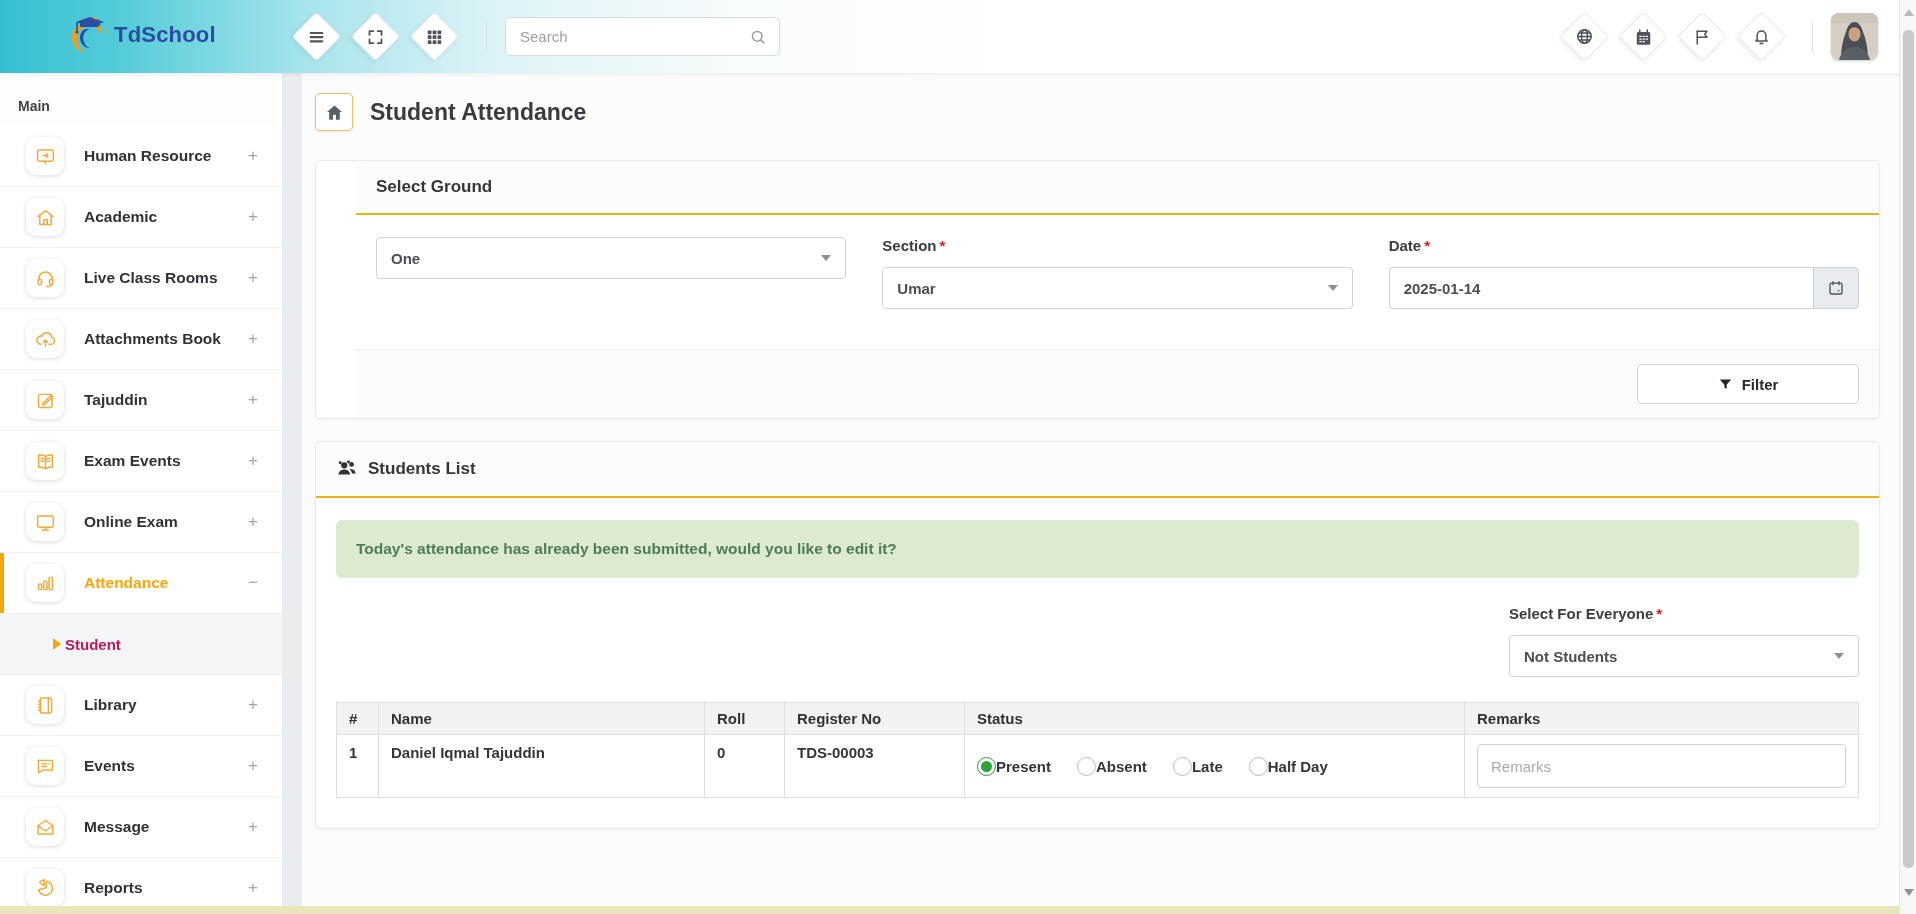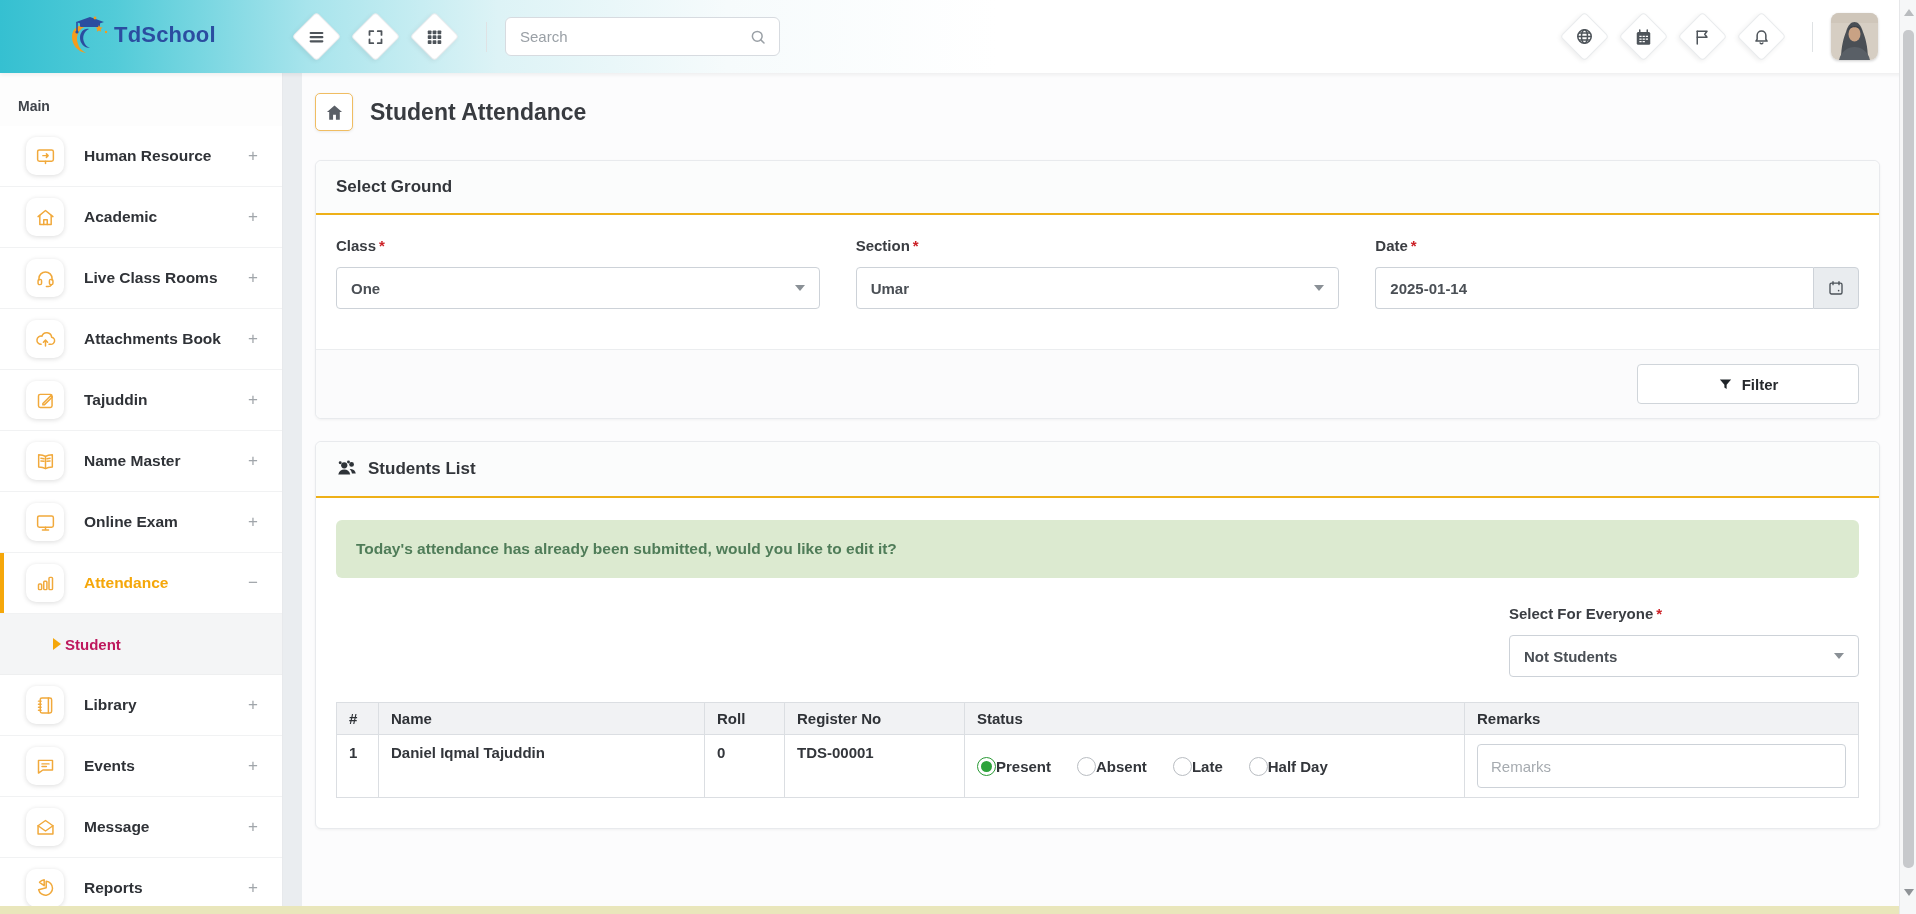--- a/index.html
+++ b/index.html
@@ -280,21 +280,21 @@
   </div>
 
   <div class="sb-item">
     <span class="chip">
       <svg width="21" height="21" viewBox="0 0 24 24" fill="none" stroke="#f1a93b" stroke-width="1.7" stroke-linecap="round" stroke-linejoin="round">
           <path d="M12 6.2C10 4.8 7.2 4.3 4.2 4.3v13.9c3 0 5.8.5 7.8 1.9 2-1.4 4.8-1.9 7.8-1.9V4.3c-3 0-5.8.5-7.8 1.9z"></path>
           <path d="M12 6.2v13.9"></path>
           <path d="M6.8 8.3c1.3 0 2.5.2 3.5.5M6.8 11.3c1.3 0 2.5.2 3.5.5M17.2 8.3c-1.3 0-2.5.2-3.5.5M17.2 11.3c-1.3 0-2.5.2-3.5.5"></path>
         </svg>
     </span>
-    <span class="sb-label">Name Master</span>
+    <span class="sb-label">Exam Events</span>
     <span class="sb-toggle">+</span>
   </div>
 
   <div class="sb-item">
     <span class="chip">
       <svg width="21" height="21" viewBox="0 0 24 24" fill="none" stroke="#f1a93b" stroke-width="1.7" stroke-linecap="round" stroke-linejoin="round">
           <rect x="3" y="4.5" width="18" height="13" rx="2"></rect>
           <path d="M12 17.5V20M8.5 20.5h7"></path>
         </svg>
     </span>
@@ -373,27 +373,26 @@
     <span class="home-btn">
       <span>
         <svg width="19" height="19" viewBox="0 0 24 24" fill="#5a5f66">
             <path d="M12 3l9.5 8.5h-2.8V21h-4.9v-6.2H10.2V21H5.3v-9.5H2.5z"></path>
           </svg>
       </span>
     </span>
     <span class="page-title">Student Attendance</span>
   </div>
 
-  <div class="card" style="margin-top:9px;">
+  <div class="card" style="margin-top:9px;padding-left:40px;">
     <div class="card-header">
       <span>Select Ground</span>
     </div>
     <div class="sg-body">
       <div>
-        <div class="field-label"><span>Class</span><span class="req">*</span></div>
         <div class="select">
           <span>One</span>
           <span class="caret-dn"></span>
         </div>
       </div>
       <div>
         <div class="field-label"><span>Section</span><span class="req">*</span></div>
         <div class="select">
           <span>Umar</span>
           <span class="caret-dn"></span>
@@ -466,21 +465,21 @@
             <th class="col-reg">Register No</th>
             <th class="col-status">Status</th>
             <th>Remarks</th>
           </tr>
         </thead>
         <tbody>
           <tr>
             <td style="vertical-align:top;">1</td>
             <td style="vertical-align:top;">Daniel Iqmal Tajuddin</td>
             <td style="vertical-align:top;">0</td>
-            <td style="vertical-align:top;">TDS-00001</td>
+            <td style="vertical-align:top;">TDS-00003</td>
             <td>
               <div class="radio-group">
                 <span class="radio-opt">
                   <span class="radio checked"></span>
                   <span>Present</span>
                 </span>
                 <span class="radio-opt">
                   <span class="radio"></span>
                   <span>Absent</span>
                 </span>

